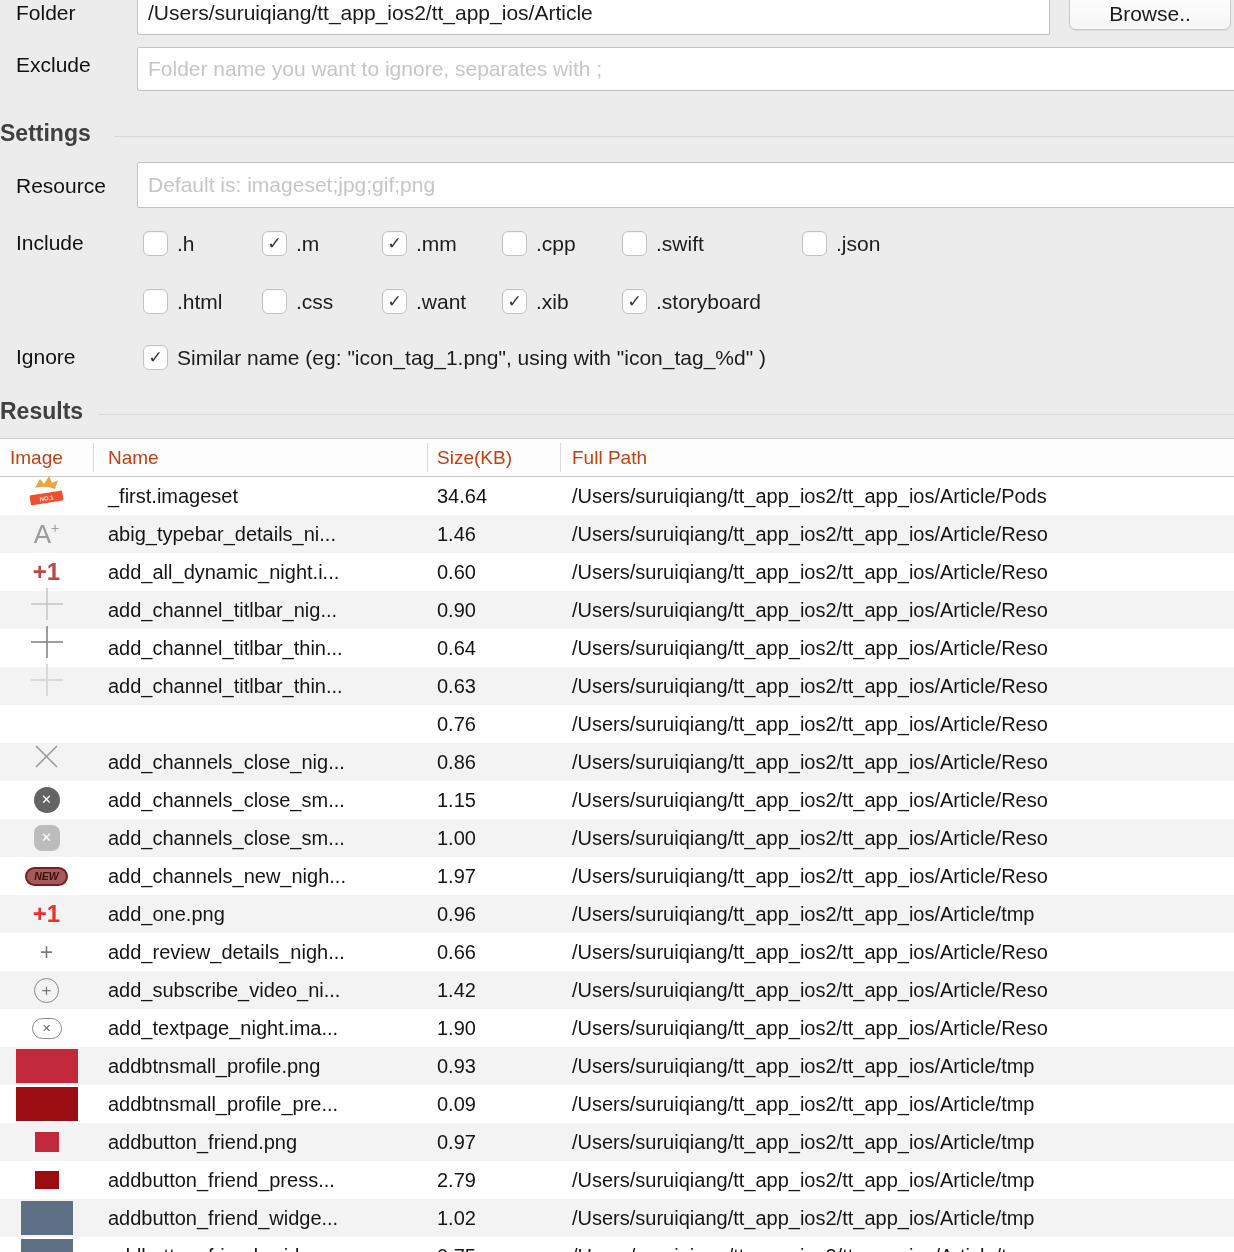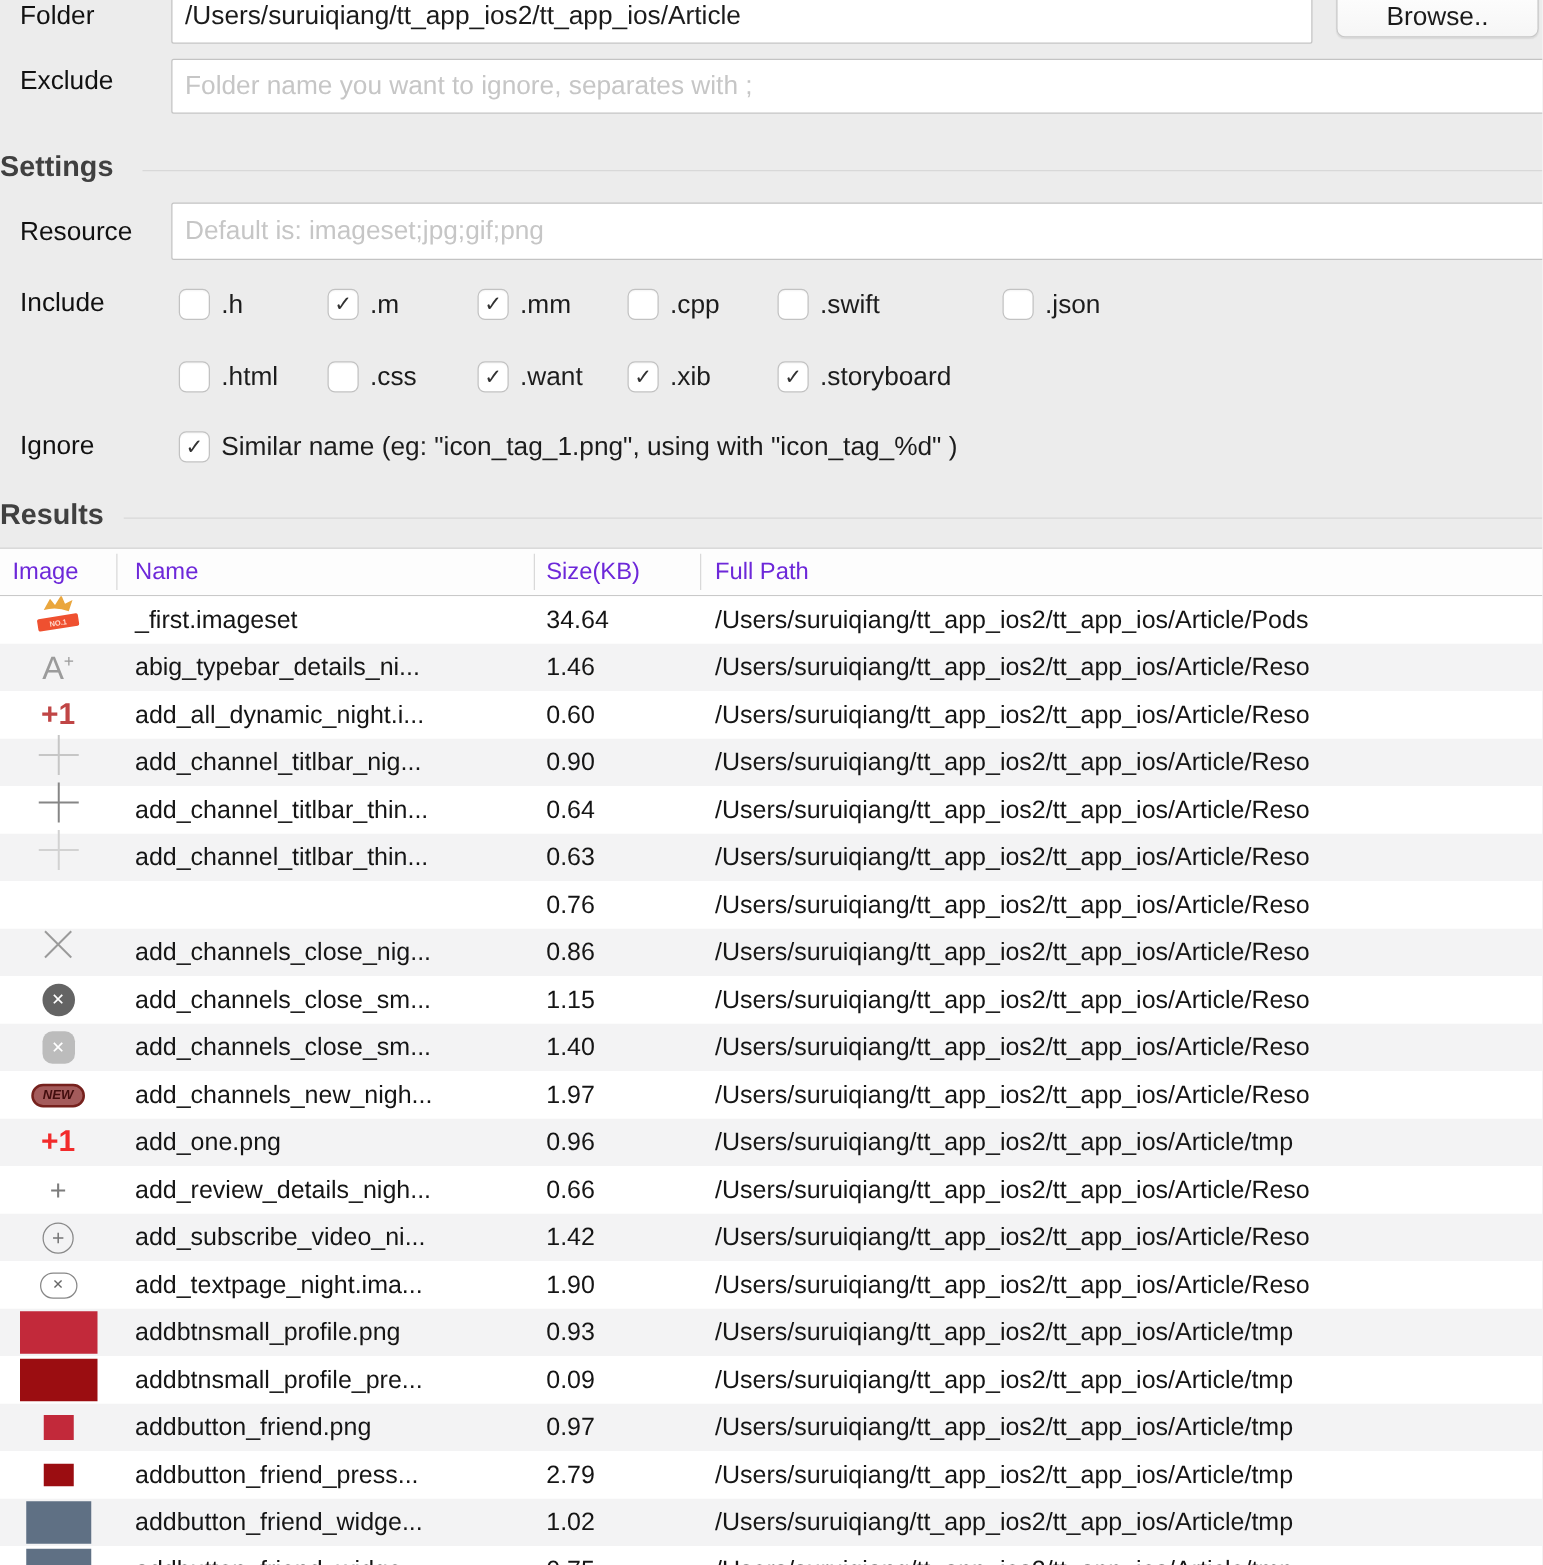--- a/index.html
+++ b/index.html
@@ -25,21 +25,21 @@
   .cb-item:first-child { width:119px; }
   #include-row-1 .cb-item:nth-child(5) { width:180px; }
   .cb-box { width:25px; height:25px; background:#fff; border:1px solid #c2c2c2; border-radius:6px;
             display:flex; align-items:center; justify-content:center; font-size:17px; font-weight:bold;
             color:#333; box-shadow:inset 0 1px 1px rgba(0,0,0,.04); flex:0 0 auto; }
   .cb-label { font-size:21px; margin-left:9px; color:#1c1c1c; white-space:nowrap; }
 
   
   #table { position:absolute; left:0; right:0; top:438px; bottom:0; }
   #thead { position:relative; height:39px; background:#fdfdfd; border-top:1px solid #cecece; border-bottom:1px solid #c9c9c9; }
-  .th { position:absolute; top:0; height:38px; line-height:38px; font-size:19px; color:#6d28d9; white-space:nowrap; }
+  .th { position:absolute; top:0; height:38px; line-height:38px; font-size:19px; color:#c2410c; white-space:nowrap; }
   .th-sep { position:absolute; top:4px; bottom:4px; width:1px; background:#d9d9d9; }
   #tbody { position:absolute; left:0; right:0; top:39px; bottom:0; overflow:hidden; background:#fff; }
   .t-row { position:relative; height:38px; background:#fff; }
   .t-row:nth-child(even) { background:#f3f3f4; }
   .cell { position:absolute; top:0; height:38px; line-height:38px; white-space:nowrap; font-size:20px; color:#151515; }
   .cell-icon { left:0; width:93px; display:flex; align-items:center; justify-content:center; }
   .cell-name { left:108px; }
   .cell-size { left:437px; }
   .cell-path { left:572px; right:-200px; overflow:hidden; }
 
@@ -254,21 +254,21 @@
     <div class="cell cell-name">add_channels_close_sm...</div>
     <div class="cell cell-size">1.15</div>
     <div class="cell cell-path">/Users/suruiqiang/tt_app_ios2/tt_app_ios/Article/Reso</div>
   </div>
 
   <div class="t-row">
     <div class="cell cell-icon">
             <div class="i-x-filled" style="background: rgb(188, 188, 188); border-radius: 8px;">✕</div>
           </div>
     <div class="cell cell-name">add_channels_close_sm...</div>
-    <div class="cell cell-size">1.40</div>
+    <div class="cell cell-size">1.00</div>
     <div class="cell cell-path">/Users/suruiqiang/tt_app_ios2/tt_app_ios/Article/Reso</div>
   </div>
 
   <div class="t-row">
     <div class="cell cell-icon">
             <div class="i-new">NEW</div>
           </div>
     <div class="cell cell-name">add_channels_new_nigh...</div>
     <div class="cell cell-size">1.97</div>
     <div class="cell cell-path">/Users/suruiqiang/tt_app_ios2/tt_app_ios/Article/Reso</div>

